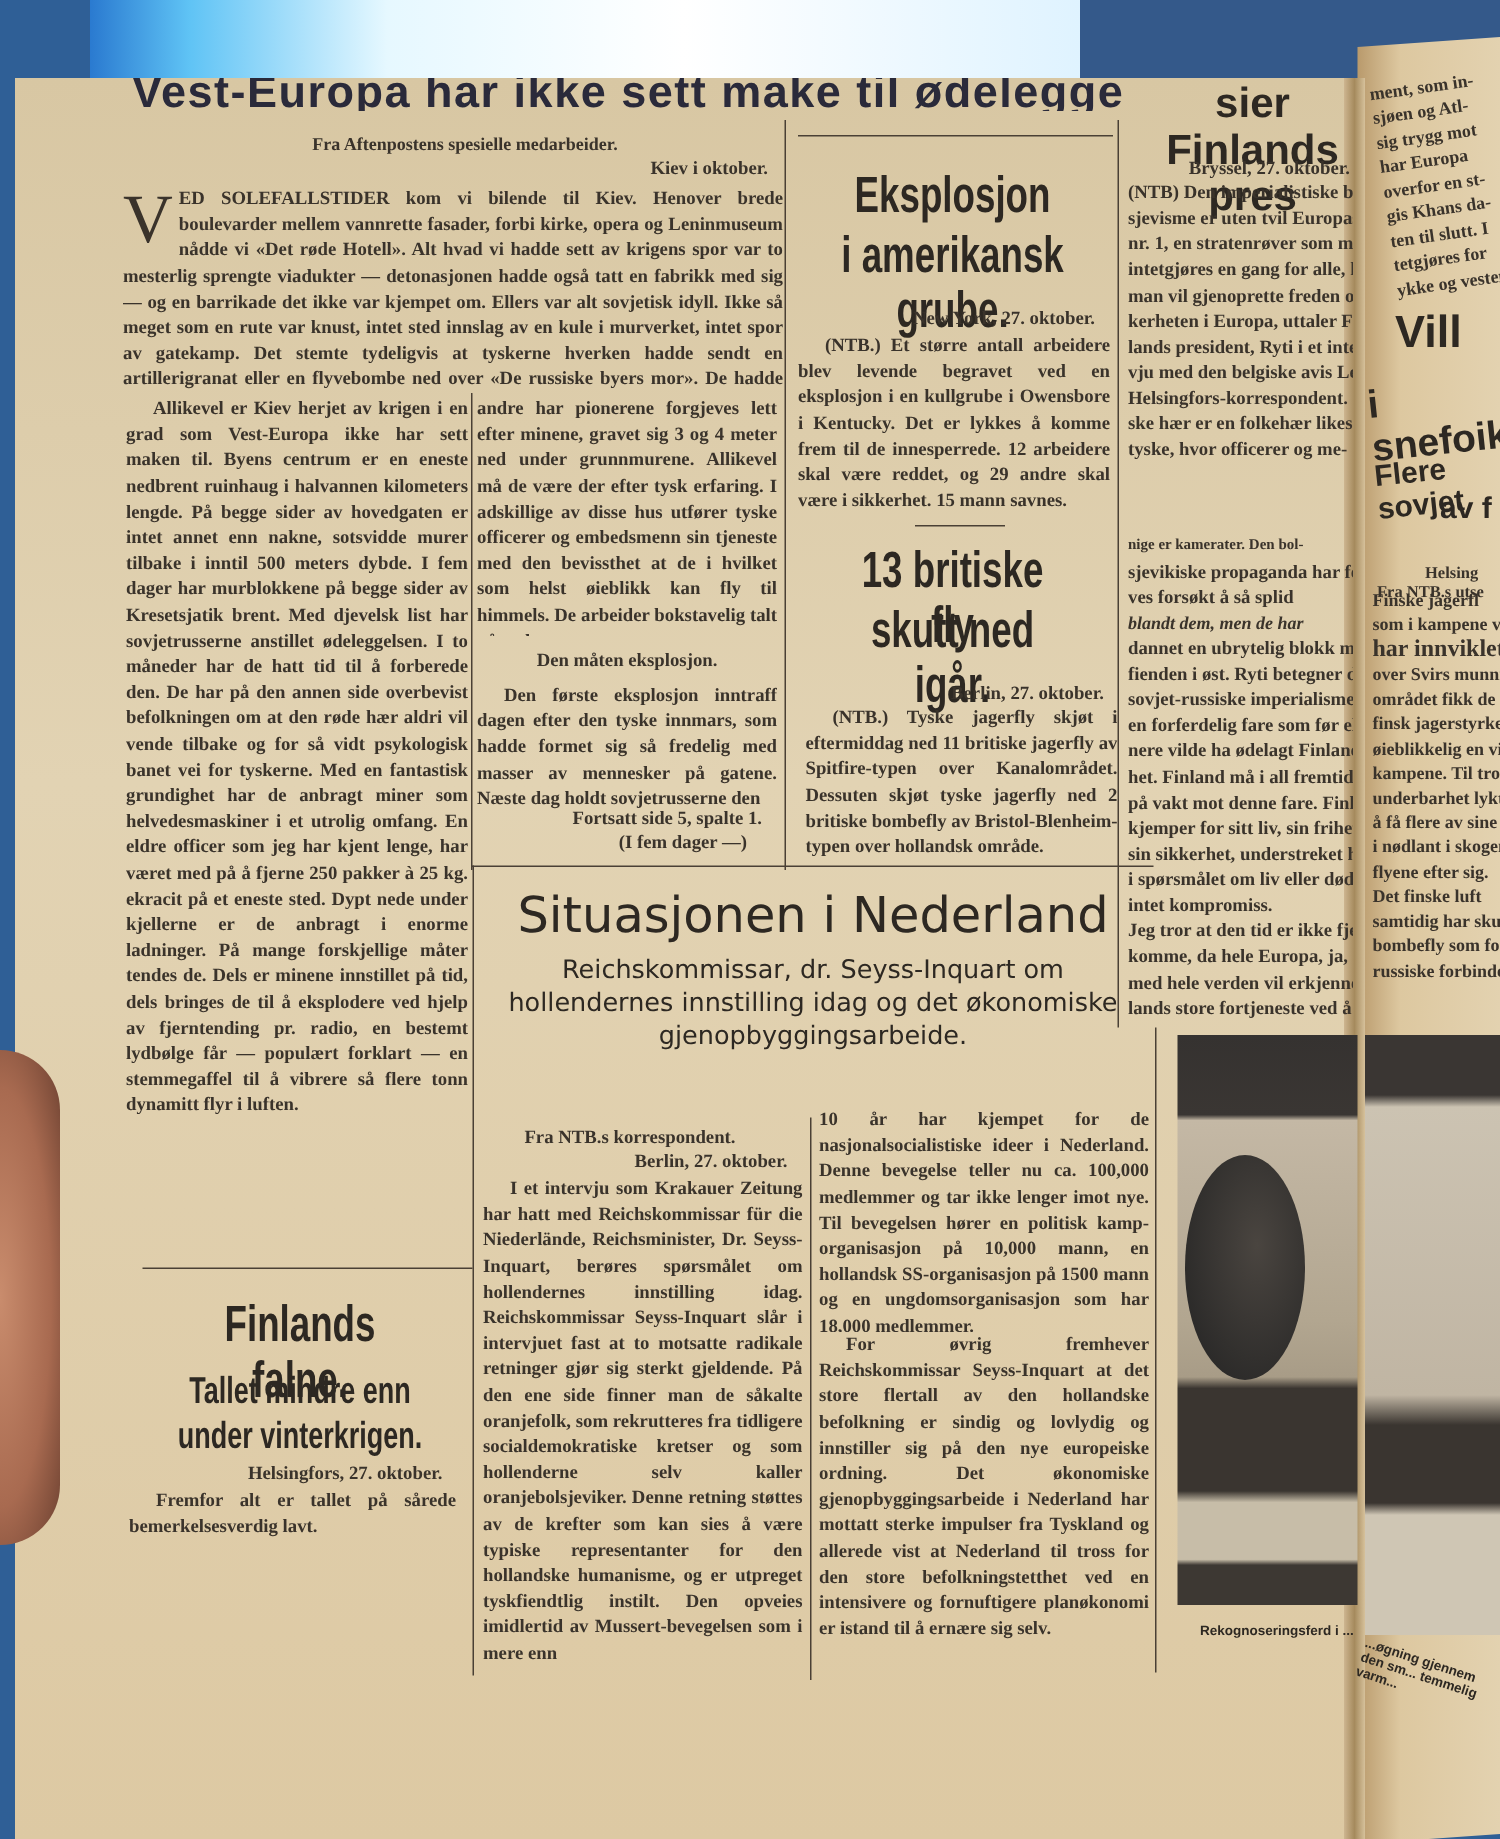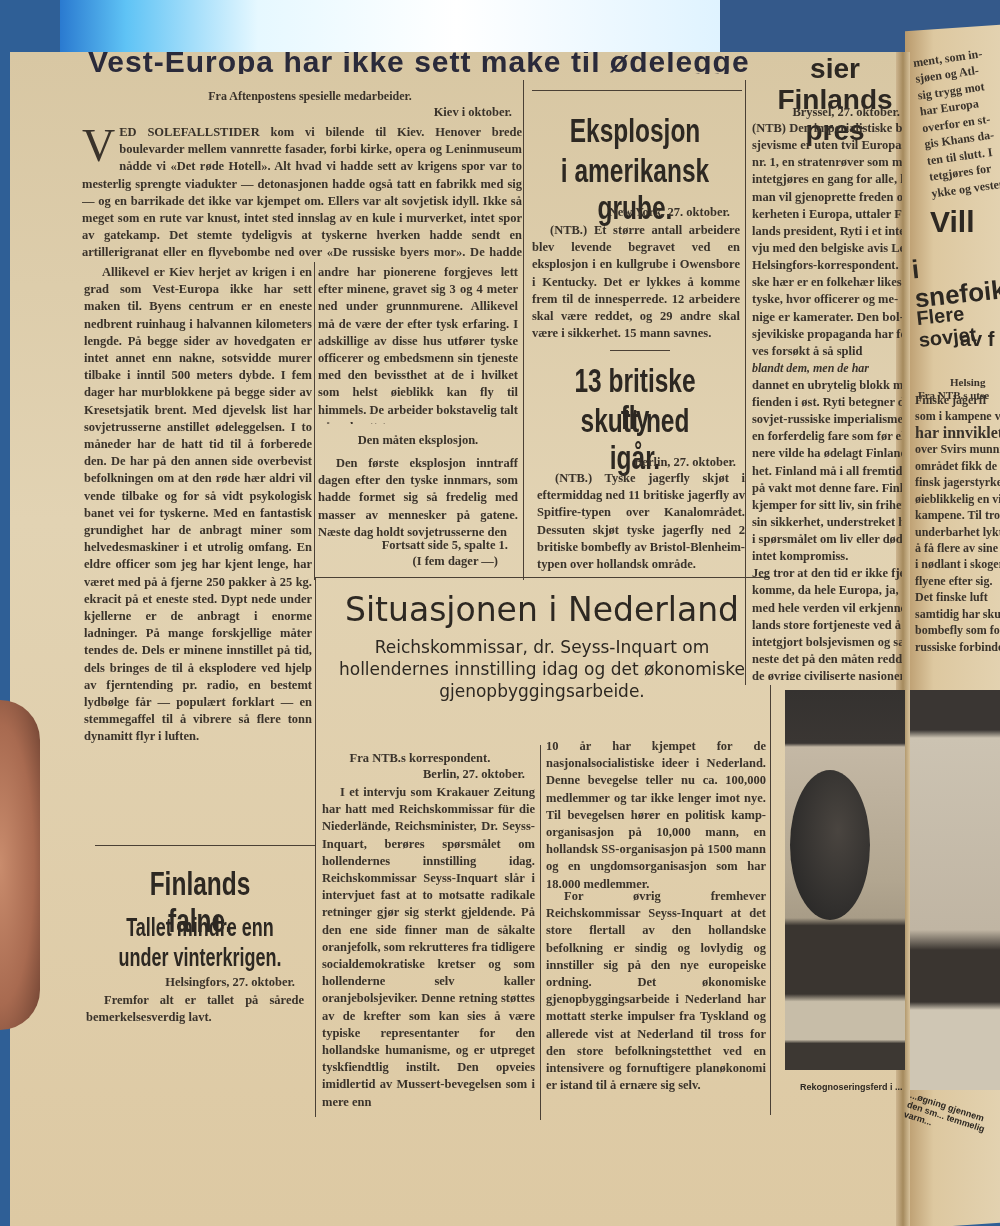--- a/index.html
+++ b/index.html
@@ -112,21 +112,21 @@
     <div class="rtxt" style="position: relative; font-size: 12.5px; line-height: 17.125px;">sjevisme er uten tvil Europas fi-</div>
     <div class="rtxt" style="position: relative; font-size: 12.5px; line-height: 17.125px;">nr. 1, en stratenrøver som må til-</div>
     <div class="rtxt" style="position: relative; font-size: 12.5px; line-height: 17.125px;">intetgjøres en gang for alle, hvis</div>
     <div class="rtxt" style="position: relative; font-size: 12.5px; line-height: 17.125px;">man vil gjenoprette freden og sik-</div>
     <div class="rtxt" style="position: relative; font-size: 12.5px; line-height: 17.125px;">kerheten i Europa, uttaler Fin-</div>
     <div class="rtxt" style="position: relative; font-size: 12.5px; line-height: 17.125px;">lands president, Ryti i et inter-</div>
     <div class="rtxt" style="position: relative; font-size: 12.5px; line-height: 17.125px;">vju med den belgiske avis Le Soirs</div>
     <div class="rtxt" style="position: relative; font-size: 12.5px; line-height: 17.125px;">Helsingfors-korrespondent. Den fin-</div>
     <div class="rtxt" style="position: relative; font-size: 12.5px; line-height: 17.125px;">ske hær er en folkehær likesom den</div>
     <div class="rtxt" style="position: relative; font-size: 12.5px; line-height: 17.125px;">tyske, hvor officerer og me-</div>
-    <div class="rtxt" style="position: relative; font-size: 13px; line-height: 17.125px;">nige er kamerater. Den bol-</div>
+    <div class="rtxt" style="position: relative; font-size: 10px; line-height: 17.125px; margin-top: 47px;">nige er kamerater. Den bol-</div>
     <div class="rtxt" style="position: relative; font-size: 12.5px; line-height: 17.125px;">sjevikiske propaganda har forgje-</div>
     <div class="rtxt" style="position: relative; font-size: 12.5px; line-height: 17.125px;">ves forsøkt å så splid</div>
     <div class="rtxt" style="position: relative; font-size: 12px; line-height: 17.125px; font-style: italic;">blandt dem, men de har</div>
     <div class="rtxt" style="position: relative; font-size: 12.5px; line-height: 17.125px;">dannet en ubrytelig blokk mot arve-</div>
     <div class="rtxt" style="position: relative; font-size: 12.5px; line-height: 17.125px;">fienden i øst. Ryti betegner den</div>
     <div class="rtxt" style="position: relative; font-size: 12.5px; line-height: 17.125px;">sovjet-russiske imperialisme som</div>
     <div class="rtxt" style="position: relative; font-size: 12.5px; line-height: 17.125px;">en forferdelig fare som før eller sen-</div>
     <div class="rtxt" style="position: relative; font-size: 12.5px; line-height: 17.125px;">nere vilde ha ødelagt Finlands frihet.</div>
     <div class="rtxt" style="position: relative; font-size: 12.5px; line-height: 17.125px;">het. Finland må i all fremtid være</div>
     <div class="rtxt" style="position: relative; font-size: 12.5px; line-height: 17.125px;">på vakt mot denne fare. Finland</div>

